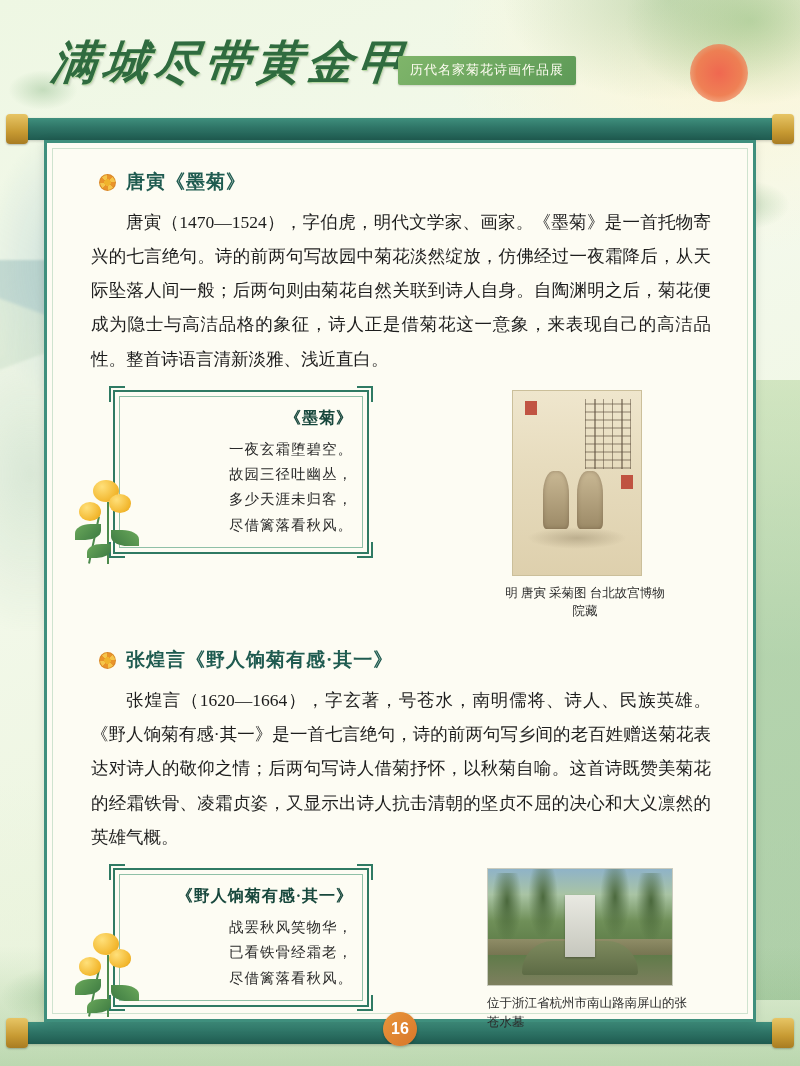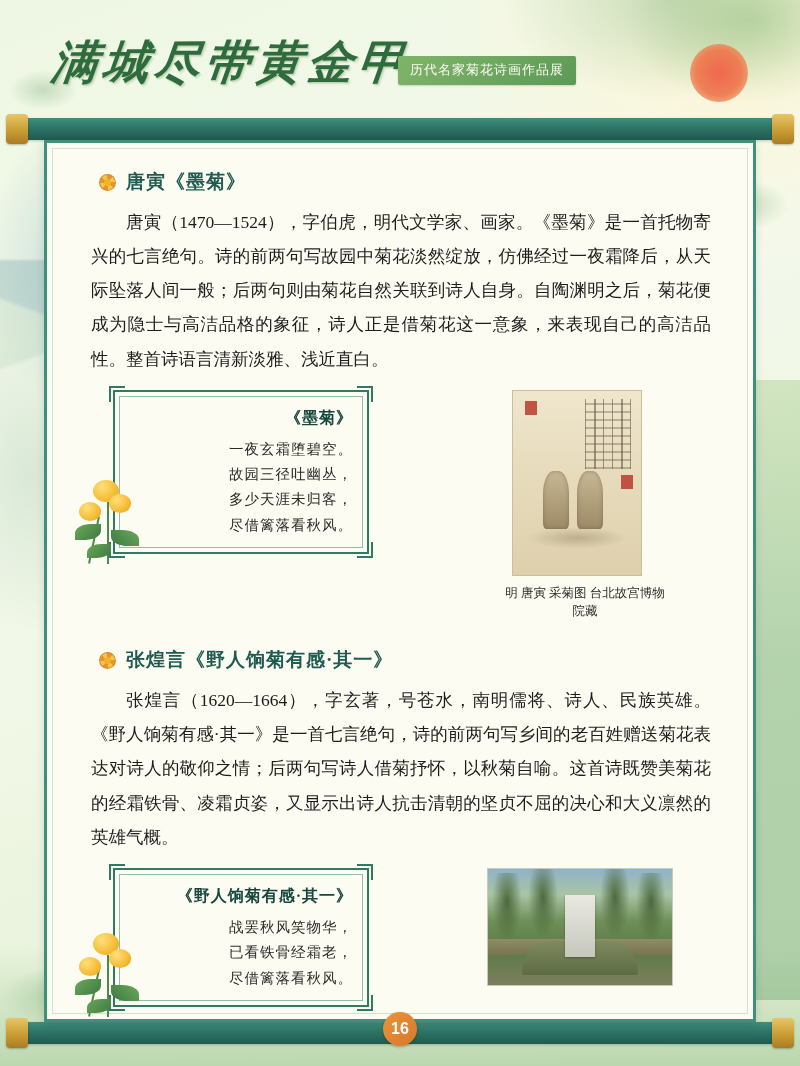--- a/index.html
+++ b/index.html
@@ -378,20 +378,21 @@
         <div>
           <div class="photo">
             <span class="tree" style="left:4px;"></span>
             <span class="tree" style="left:40px;top:0;"></span>
             <span class="tree" style="right:6px;"></span>
             <span class="tree" style="right:42px;top:0;"></span>
             <span class="wall"></span>
             <span class="tomb"></span>
             <span class="stele"></span>
           </div>
+          <div class="photo-caption">位于浙江省杭州市南山路南屏山的张苍水墓</div>
         </div>
       </div>
     </div>
 
   </div>
 </div>
 
 <div class="page-num">16</div>
 
 </body></html>

